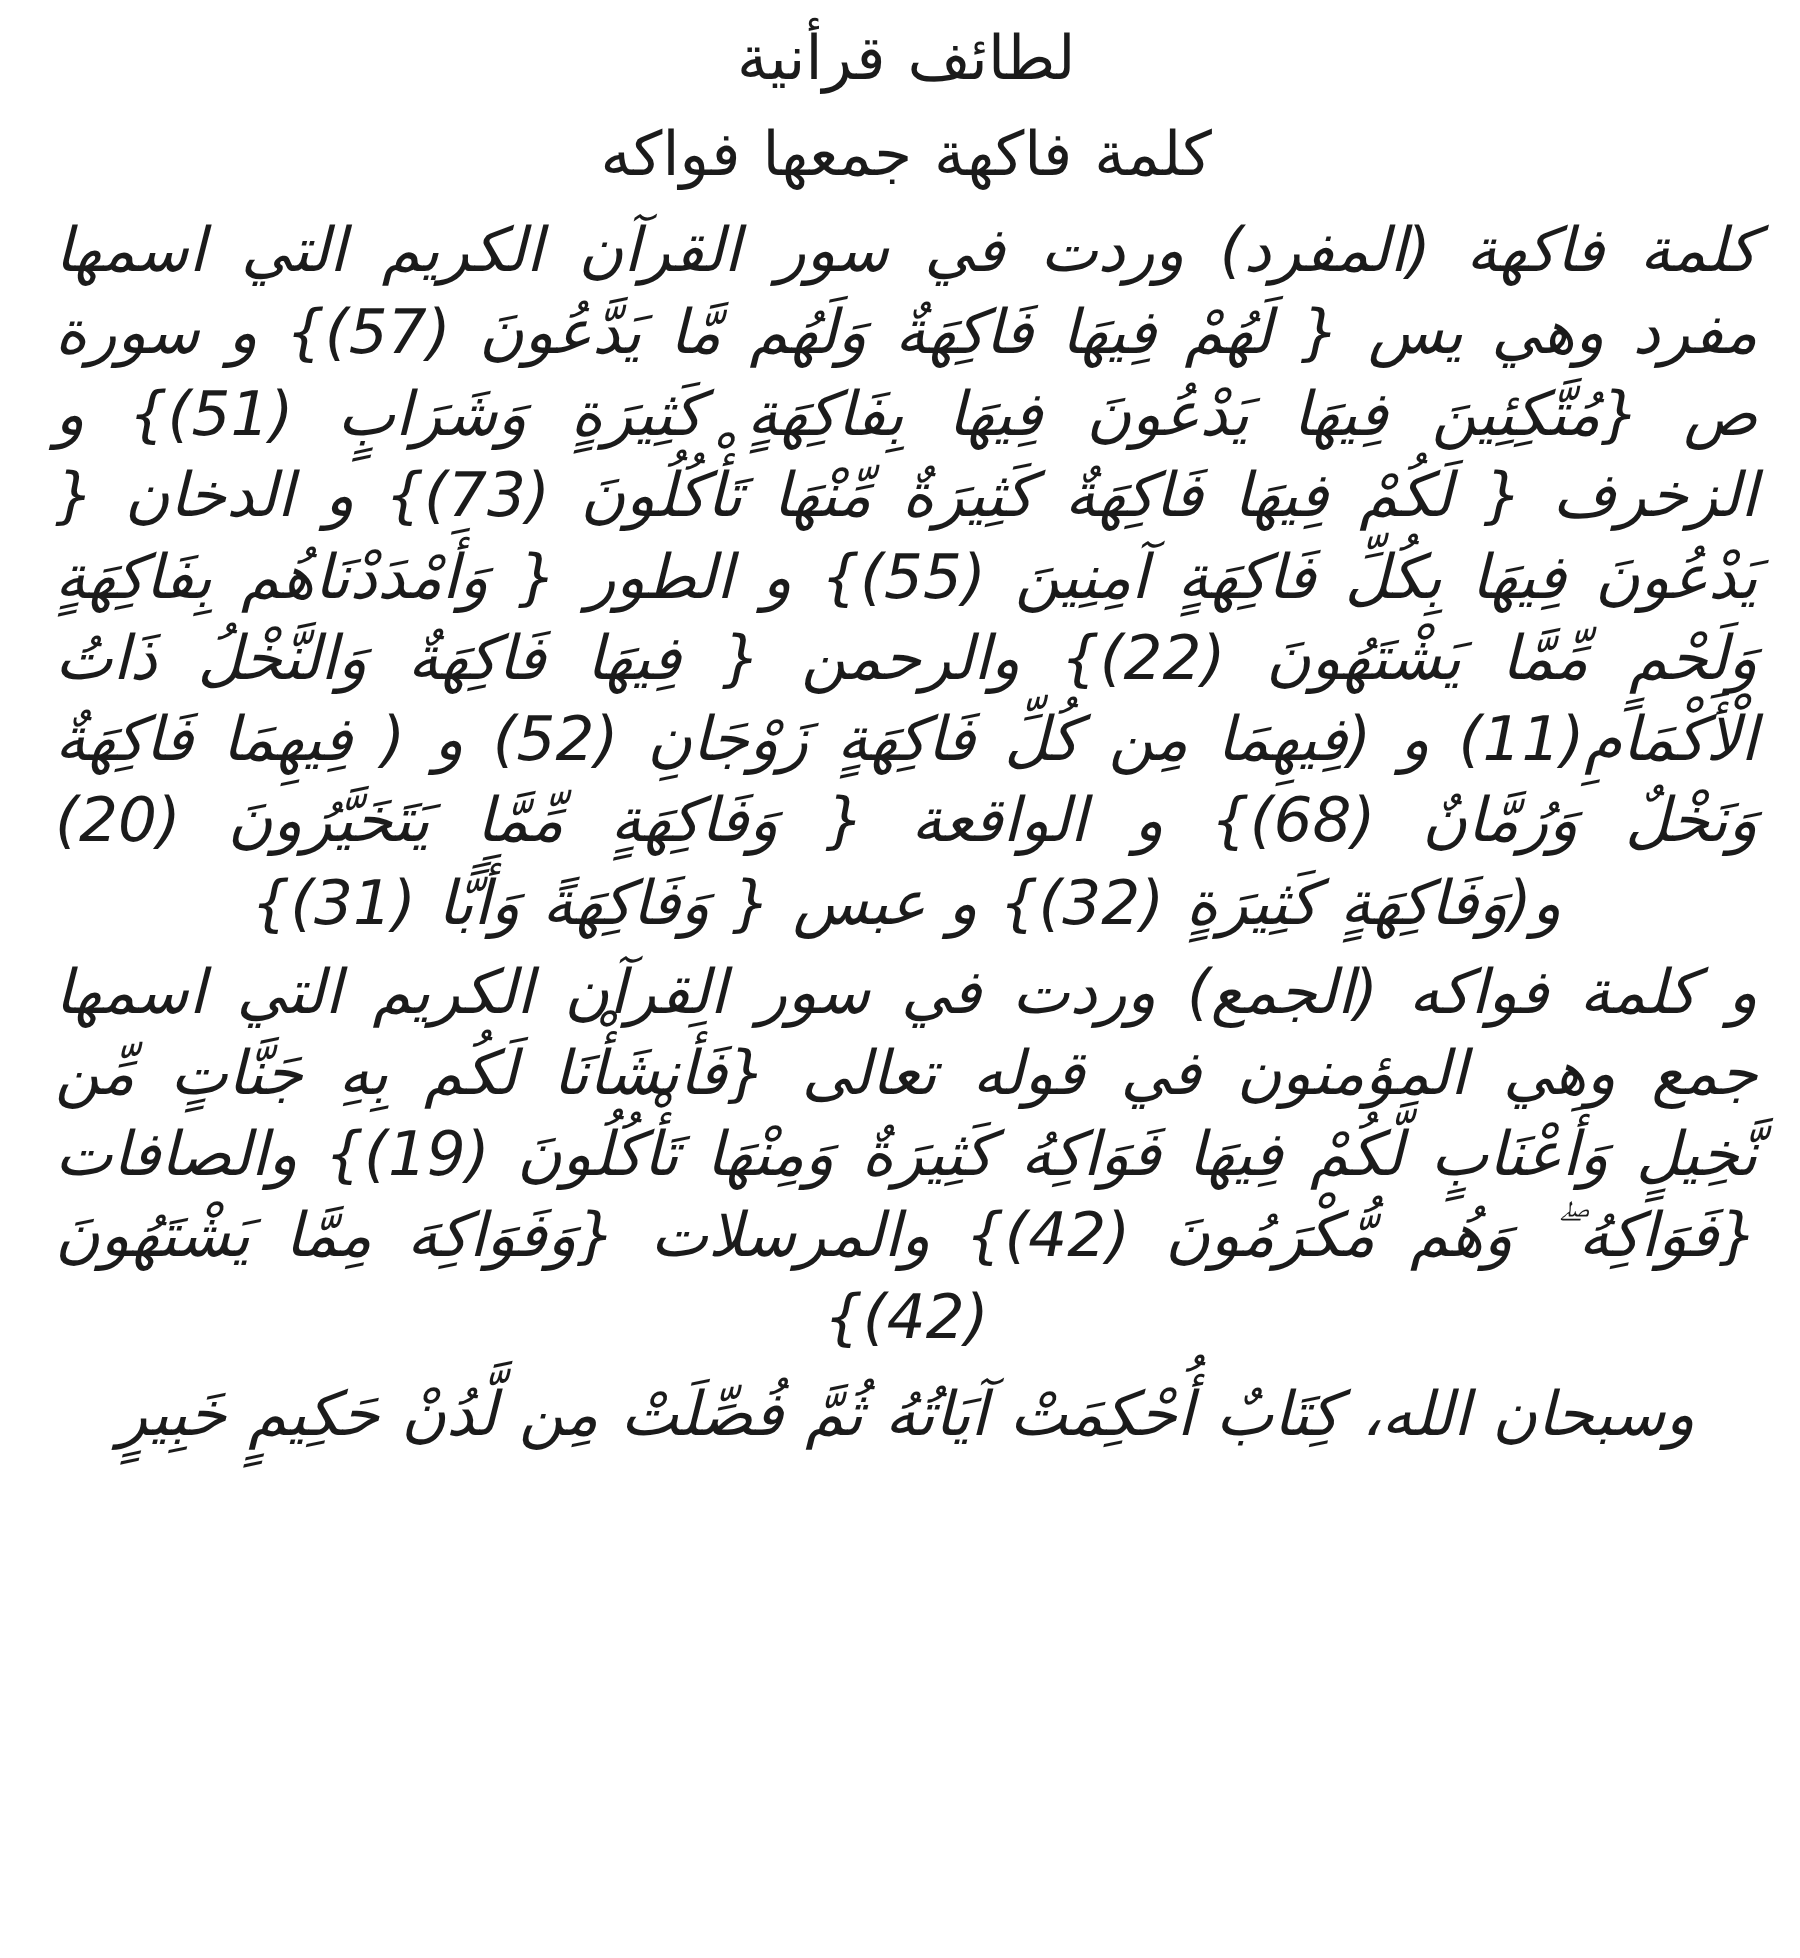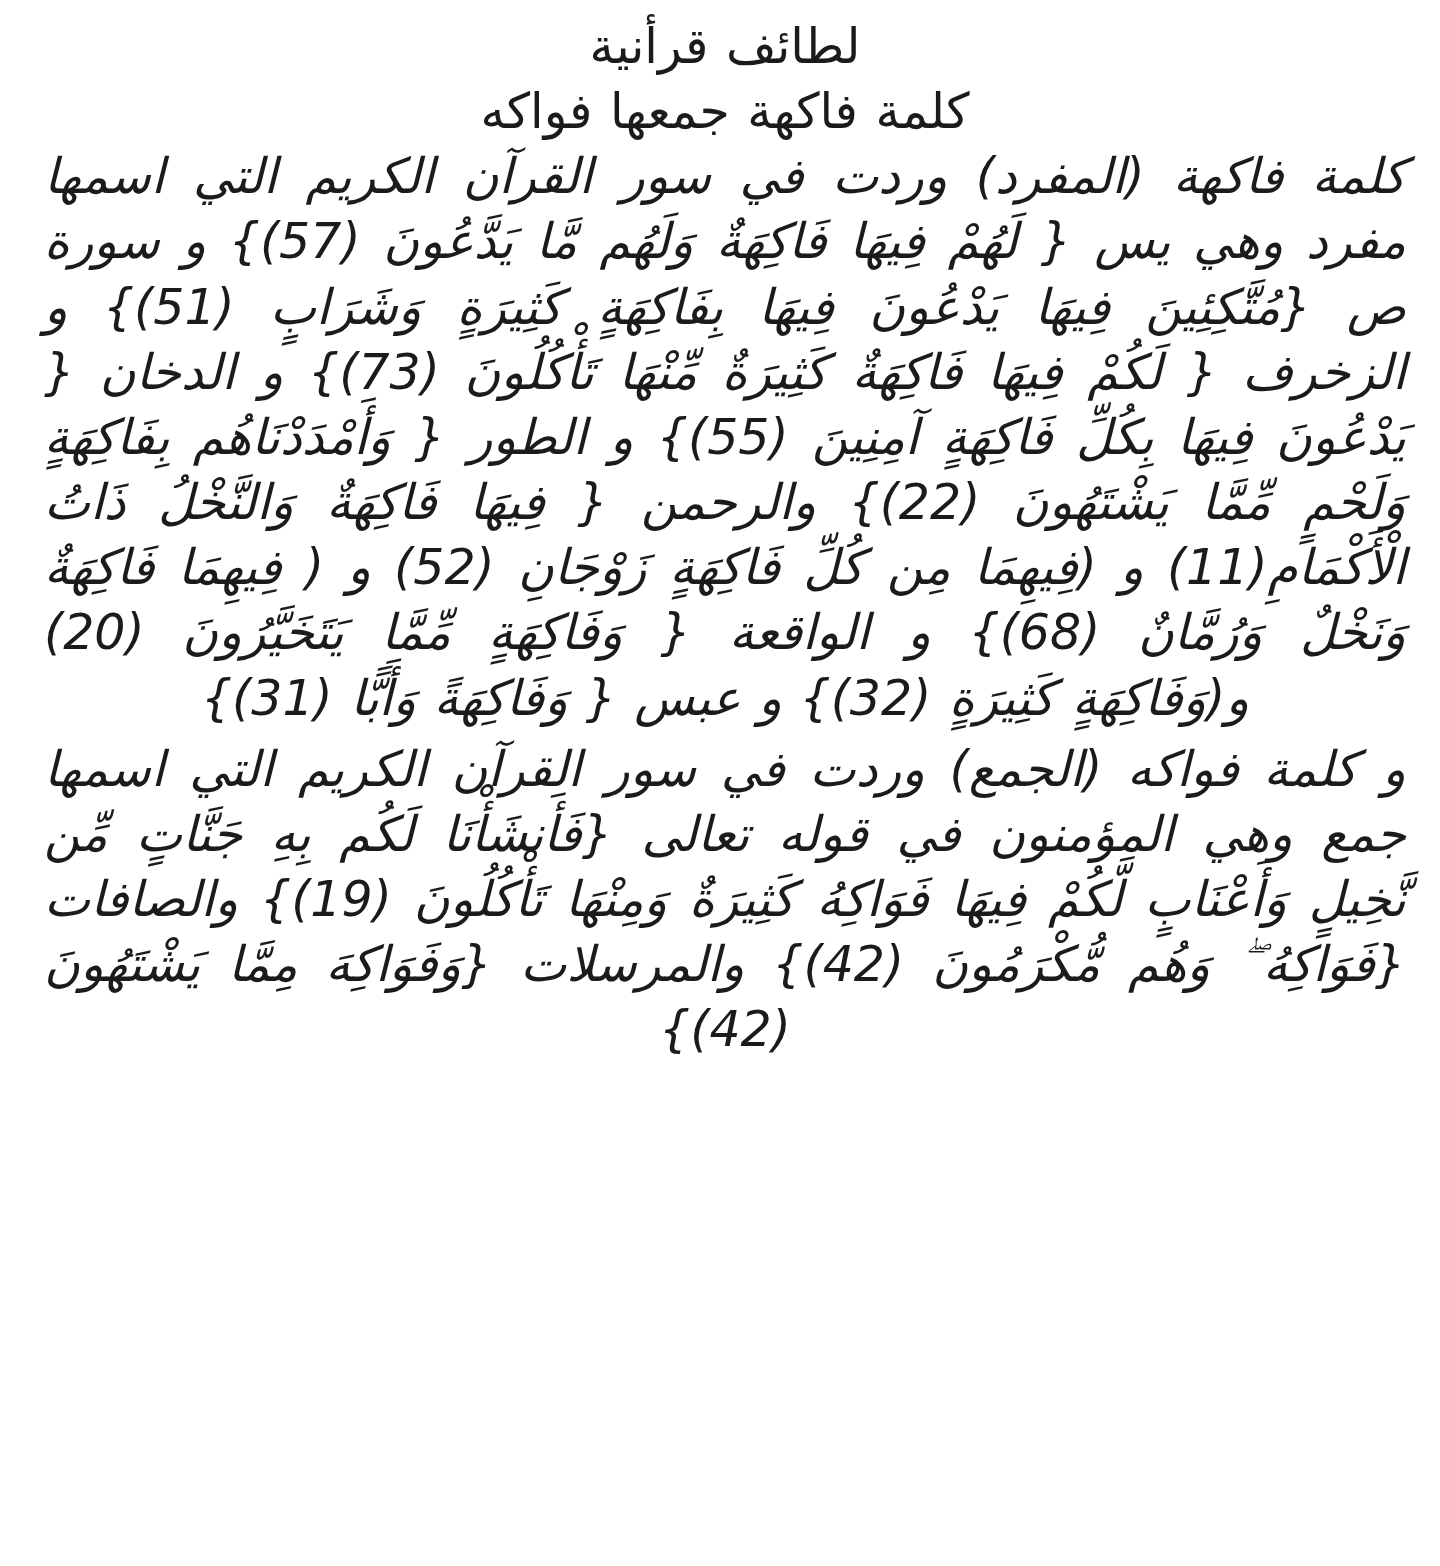--- a/index.html
+++ b/index.html
@@ -29,21 +29,21 @@
   .para {
     font-size: 49px;
     line-height: 1.33;
     text-align: center;
     letter-spacing: 0;
     word-spacing: 2px;
     margin: 0;
     padding: 0;
   }
   .para + .para {
-    margin-top: 0;
+    margin-top: 12px;
   }
   .para.block {
     text-align: center;
   }
   .para.justify {
     text-align: justify;
     text-align-last: center;
     font-style: italic;
   }
   .spacer-sm { height: 6px; }
@@ -57,15 +57,16 @@
     <p class="para block">لطائف قرأنية</p>
 
     <p class="para block">كلمة فاكهة جمعها فواكه</p>
 
     <p class="para justify">كلمة فاكهة (المفرد)  وردت في سور القرآن الكريم التي اسمها مفرد وهي يس { لَهُمْ فِيهَا فَاكِهَةٌ وَلَهُم مَّا يَدَّعُونَ (57)} و سورة ص {مُتَّكِئِينَ فِيهَا يَدْعُونَ فِيهَا بِفَاكِهَةٍ كَثِيرَةٍ وَشَرَابٍ (51)} و الزخرف { لَكُمْ فِيهَا فَاكِهَةٌ كَثِيرَةٌ مِّنْهَا تَأْكُلُونَ (73)} و الدخان { يَدْعُونَ فِيهَا بِكُلِّ فَاكِهَةٍ آمِنِينَ (55)} و الطور { وَأَمْدَدْنَاهُم بِفَاكِهَةٍ وَلَحْمٍ مِّمَّا يَشْتَهُونَ (22)} والرحمن { فِيهَا فَاكِهَةٌ وَالنَّخْلُ ذَاتُ الْأَكْمَامِ(11) و (فِيهِمَا مِن كُلِّ فَاكِهَةٍ زَوْجَانِ (52) و ( فِيهِمَا فَاكِهَةٌ وَنَخْلٌ وَرُمَّانٌ (68)} و الواقعة { وَفَاكِهَةٍ مِّمَّا يَتَخَيَّرُونَ (20) و(وَفَاكِهَةٍ كَثِيرَةٍ (32)} و عبس { وَفَاكِهَةً وَأَبًّا (31)}</p>
 
     <div class="spacer-sm"></div>
 
     <p class="para justify">و كلمة فواكه (الجمع) وردت في سور القرآن الكريم التي اسمها جمع وهي المؤمنون في قوله تعالى  {فَأَنشَأْنَا لَكُم بِهِ جَنَّاتٍ مِّن نَّخِيلٍ وَأَعْنَابٍ لَّكُمْ فِيهَا فَوَاكِهُ كَثِيرَةٌ وَمِنْهَا تَأْكُلُونَ (19)} والصافات {فَوَاكِهُ ۖ وَهُم مُّكْرَمُونَ (42)} والمرسلات {وَفَوَاكِهَ مِمَّا يَشْتَهُونَ (42)}</p>
 
+    <p class="para justify">وسبحان الله، كِتَابٌ أُحْكِمَتْ آيَاتُهُ ثُمَّ فُصِّلَتْ مِن لَّدُنْ حَكِيمٍ خَبِيرٍ</p>
 
   </div>
 </div>
 
 </body></html>

